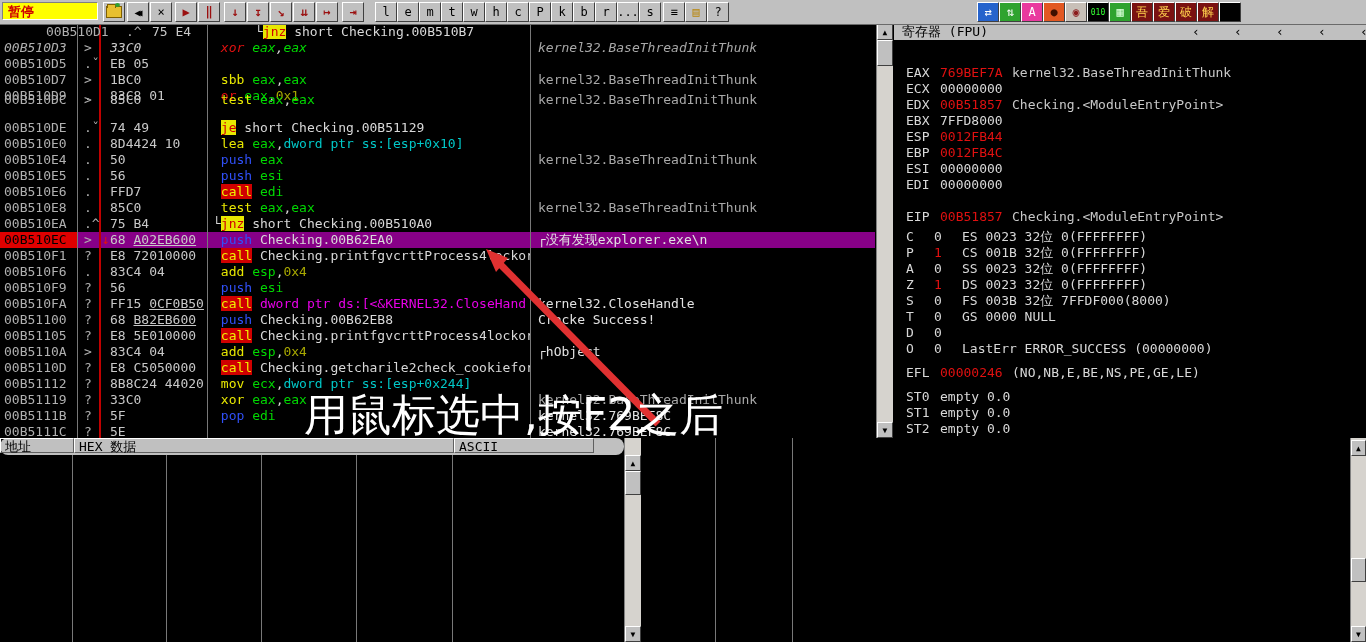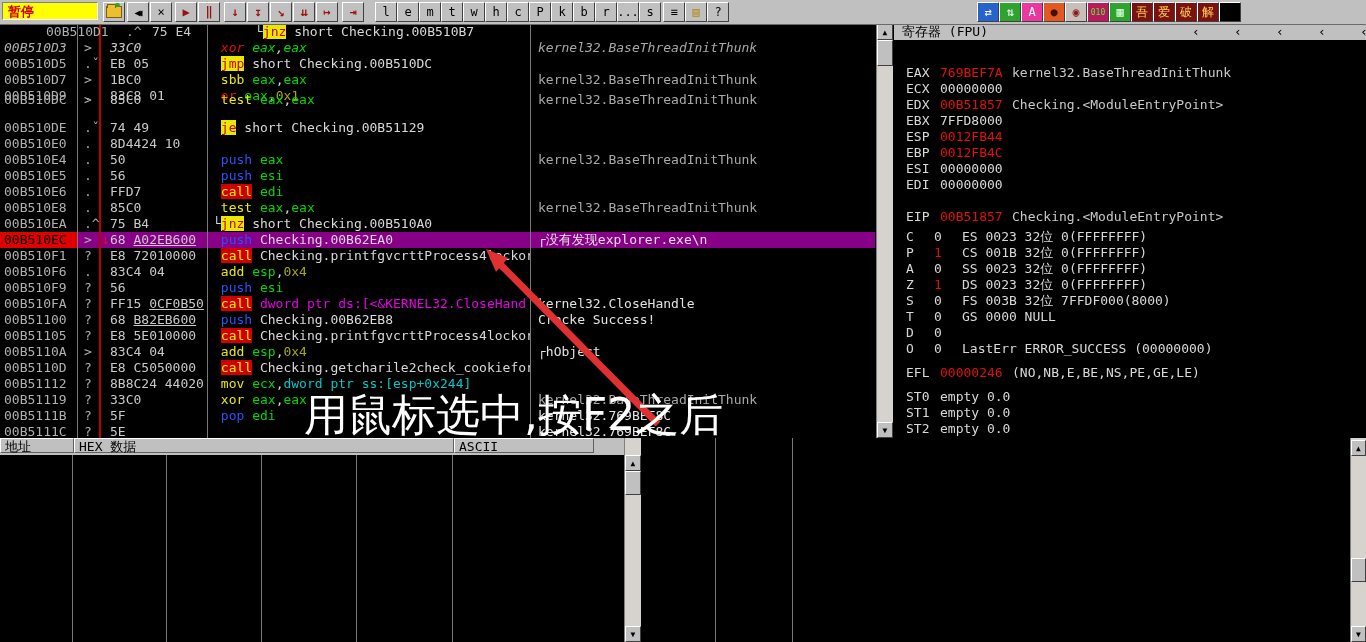--- a/index.html
+++ b/index.html
@@ -50,21 +50,21 @@
   .rhdr .ang{position:absolute;top:0;color:#000;cursor:pointer;}
   .rrow{position:absolute;left:0;width:100%;height:16px;line-height:16px;white-space:pre;}
   .rn{position:absolute;left:12px;color:#D8D8D8;}
   .rv{position:absolute;left:46px;color:#D8D8D8;}
   .rv.hot{color:#E01010;}
   .rc{position:absolute;left:118px;color:#C8C8C8;}
   .fl{position:absolute;left:12px;color:#D8D8D8;}
   .fv{position:absolute;left:40px;color:#D8D8D8;} .fv.hot{color:#E01010;}
   .fr{position:absolute;left:68px;color:#D8D8D8;}
   
-  .dhdr{position:absolute;left:0;top:0;width:624px;height:17px;background:#C0C0C0;color:#000;line-height:16px;z-index:4;}
+  .dhdr{position:absolute;left:0;top:0;width:624px;height:17px;background:#C0C0C0;color:#000;line-height:16px;z-index:4;border-radius:8px;}
   .dhc{position:absolute;top:0;height:15px;border:1px solid;border-color:#fff #606060 #606060 #fff;
        padding-left:4px;box-sizing:border-box;}
   
   .sb{position:absolute;background:#D6D3CE;border-left:1px solid #808080;box-sizing:border-box;z-index:4;}
   .sba{position:absolute;left:0;width:100%;height:16px;background:#C0C0C0;border:1px solid;
        border-color:#fff #404040 #404040 #fff;box-sizing:border-box;font-size:8px;color:#000;
        display:flex;align-items:center;justify-content:center;}
   .sbt{position:absolute;left:0;width:100%;background:#C0C0C0;border:1px solid;
        border-color:#fff #404040 #404040 #fff;box-sizing:border-box;}
   
@@ -169,21 +169,21 @@
       </div>
       <div class="tbtn" style="left: 1021px; background: rgb(233, 57, 158); color: rgb(255, 255, 255);">
         <span>A</span>
       </div>
       <div class="tbtn" style="left: 1043px; background: rgb(226, 88, 34); color: rgb(64, 16, 0);">
         <span>●</span>
       </div>
       <div class="tbtn" style="left: 1065px; background: rgb(200, 192, 184); color: rgb(139, 26, 26);">
         <span>◉</span>
       </div>
-      <div class="tbtn" style="left: 1087px; background: #be185d; color: rgb(51, 255, 51); font-size: 8px;">
+      <div class="tbtn" style="left: 1087px; background: #000000; color: rgb(51, 255, 51); font-size: 8px;">
         <span>010</span>
       </div>
       <div class="tbtn" style="left: 1109px; background: rgb(47, 163, 47); color: rgb(216, 255, 216);">
         <span>▦</span>
       </div>
       <div class="tbtn" style="left: 1131px; background: rgb(122, 18, 18); color: rgb(255, 210, 77);">
         <span>吾</span>
       </div>
       <div class="tbtn" style="left: 1153px; background: rgb(122, 18, 18); color: rgb(255, 210, 77);">
         <span>爱</span>
@@ -201,26 +201,26 @@
 </div>
 
 <div class="panel" style="left:0;top:24px;width:875px;height:414px;border:none;">
   <div class="redline"></div>
   <div class="sep" style="left:77px;top:0;height:414px;"></div>
   <div class="sep" style="left:207px;top:0;height:414px;"></div>
   <div class="sep" style="left:530px;top:0;height:414px;"></div>
   <div id="disasm-rows">
       <div class="drow" style="top: 0px; margin-left: 42px;"><span class="da">00B510D1</span><span class="dm">.^</span><span class="db"><span>75 E4</span></span><span class="di"><span class="st">└</span><span class="sj">jnz</span><span class="st"> </span><span class="st">short Checking.00B510B7</span></span><span class="dc gray"></span></div>
       <div class="drow" style="top: 16px; font-style: italic;"><span class="da">00B510D3</span><span class="dm">&gt;</span><span class="db"><span>33C0</span></span><span class="di"><span class="st"> </span><span class="sr">xor</span><span class="st"> </span><span class="sg">eax</span><span class="st">,</span><span class="sg">eax</span></span><span class="dc gray">kernel32.BaseThreadInitThunk</span></div>
-      <div class="drow" style="top: 32px;"><span class="da">00B510D5</span><span class="dm">.ˇ</span><span class="db"><span>EB 05</span></span><span class="di"><span class="st"> </span><span class="sj">jmp</span><span class="st"> </span><span class="st">short Checking.00B510DC</span></span><span class="dc gray"></span></div>
+      <div class="drow" style="top: 32px;"><span class="da">00B510D5</span><span class="dm">.ˇ</span><span class="db"><span>EB 05</span></span><span class="dc gray"></span></div>
       <div class="drow" style="top: 48px;"><span class="da">00B510D7</span><span class="dm">&gt;</span><span class="db"><span>1BC0</span></span><span class="di"><span class="st"> </span><span class="sy">sbb</span><span class="st"> </span><span class="sg">eax</span><span class="st">,</span><span class="sg">eax</span></span><span class="dc gray">kernel32.BaseThreadInitThunk</span></div>
       <div class="drow" style="top: 64px;"><span class="da">00B510D9</span><span class="dm">.</span><span class="db"><span>83C8 01</span></span><span class="di"><span class="st"> </span><span class="sr">or</span><span class="st"> </span><span class="sg">eax</span><span class="st">,</span><span class="so">0x1</span></span><span class="dc gray"></span></div>
       <div class="drow" style="top: 68px; padding-left: 27px;"><span class="da">00B510DC</span><span class="dm">&gt;</span><span class="db"><span>85C0</span></span><span class="di"><span class="st"> </span><span class="sy">test</span><span class="st"> </span><span class="sg">eax</span><span class="st">,</span><span class="sg">eax</span></span><span class="dc gray">kernel32.BaseThreadInitThunk</span></div>
       <div class="drow" style="top: 96px;"><span class="da">00B510DE</span><span class="dm">.ˇ</span><span class="db"><span>74 49</span></span><span class="di"><span class="st"> </span><span class="sj">je</span><span class="st"> </span><span class="st">short Checking.00B51129</span></span><span class="dc gray"></span></div>
-      <div class="drow" style="top: 112px;"><span class="da">00B510E0</span><span class="dm">.</span><span class="db"><span>8D4424 10</span></span><span class="dc gray"></span></div>
+      <div class="drow" style="top: 112px;"><span class="da">00B510E0</span><span class="dm">.</span><span class="db"><span>8D4424 10</span></span><span class="di"><span class="st"> </span><span class="sy">lea</span><span class="st"> </span><span class="sg">eax</span><span class="st">,</span><span class="scy">dword ptr ss:[esp+0x10]</span></span><span class="dc gray"></span></div>
       <div class="drow" style="top: 128px;"><span class="da">00B510E4</span><span class="dm">.</span><span class="db"><span>50</span></span><span class="di"><span class="st"> </span><span class="sb2">push</span><span class="st"> </span><span class="sg">eax</span></span><span class="dc gray">kernel32.BaseThreadInitThunk</span></div>
       <div class="drow" style="top: 144px;"><span class="da">00B510E5</span><span class="dm">.</span><span class="db"><span>56</span></span><span class="di"><span class="st"> </span><span class="sb2">push</span><span class="st"> </span><span class="sg">esi</span></span><span class="dc gray"></span></div>
       <div class="drow" style="top: 160px;"><span class="da">00B510E6</span><span class="dm">.</span><span class="db"><span>FFD7</span></span><span class="di"><span class="st"> </span><span class="sc">call</span><span class="st"> </span><span class="sg">edi</span></span><span class="dc gray"></span></div>
       <div class="drow" style="top: 176px;"><span class="da">00B510E8</span><span class="dm">.</span><span class="db"><span>85C0</span></span><span class="di"><span class="st"> </span><span class="sy">test</span><span class="st"> </span><span class="sg">eax</span><span class="st">,</span><span class="sg">eax</span></span><span class="dc gray">kernel32.BaseThreadInitThunk</span></div>
       <div class="drow" style="top: 192px; padding-left: 11px;"><span class="da">00B510EA</span><span class="dm">.^</span><span class="db"><span>75 B4</span></span><span class="di"><span class="st">└</span><span class="sj">jnz</span><span class="st"> </span><span class="st">short Checking.00B510A0</span></span><span class="dc gray"></span></div>
       <div class="drow sel" style="top: 208px;"><span class="da dasel">00B510EC</span><span class="dm">&gt;</span><span class="darr">↓</span><span class="db"><span>68 </span><span class="u">A02EB600</span></span><span class="di"><span class="st"> </span><span class="sb2">push</span><span class="st"> </span><span class="st">Checking.00B62EA0</span></span><span class="dc white">┌没有发现explorer.exe\n</span></div>
       <div class="drow" style="top: 224px; padding-left: 32px;"><span class="da">00B510F1</span><span class="dm">?</span><span class="db"><span>E8 72010000</span></span><span class="di"><span class="st"> </span><span class="sc">call</span><span class="st"> </span><span class="st">Checking.printfgvcrttProcess4lockor</span></span><span class="dc gray"></span></div>
       <div class="drow" style="top: 240px;"><span class="da">00B510F6</span><span class="dm">.</span><span class="db"><span>83C4 04</span></span><span class="di"><span class="st"> </span><span class="sy">add</span><span class="st"> </span><span class="sg">esp</span><span class="st">,</span><span class="so">0x4</span></span><span class="dc gray"></span></div>
       <div class="drow" style="top: 256px;"><span class="da">00B510F9</span><span class="dm">?</span><span class="db"><span>56</span></span><span class="di"><span class="st"> </span><span class="sb2">push</span><span class="st"> </span><span class="sg">esi</span></span><span class="dc gray"></span></div>
       <div class="drow" style="top: 272px;"><span class="da">00B510FA</span><span class="dm">?</span><span class="db"><span>FF15 </span><span class="u">0CF0B50</span></span><span class="di"><span class="st"> </span><span class="sc">call</span><span class="st"> </span><span class="sm">dword ptr ds:[&lt;&amp;KERNEL32.CloseHand</span></span><span class="dc white">kernel32.CloseHandle</span></div>

